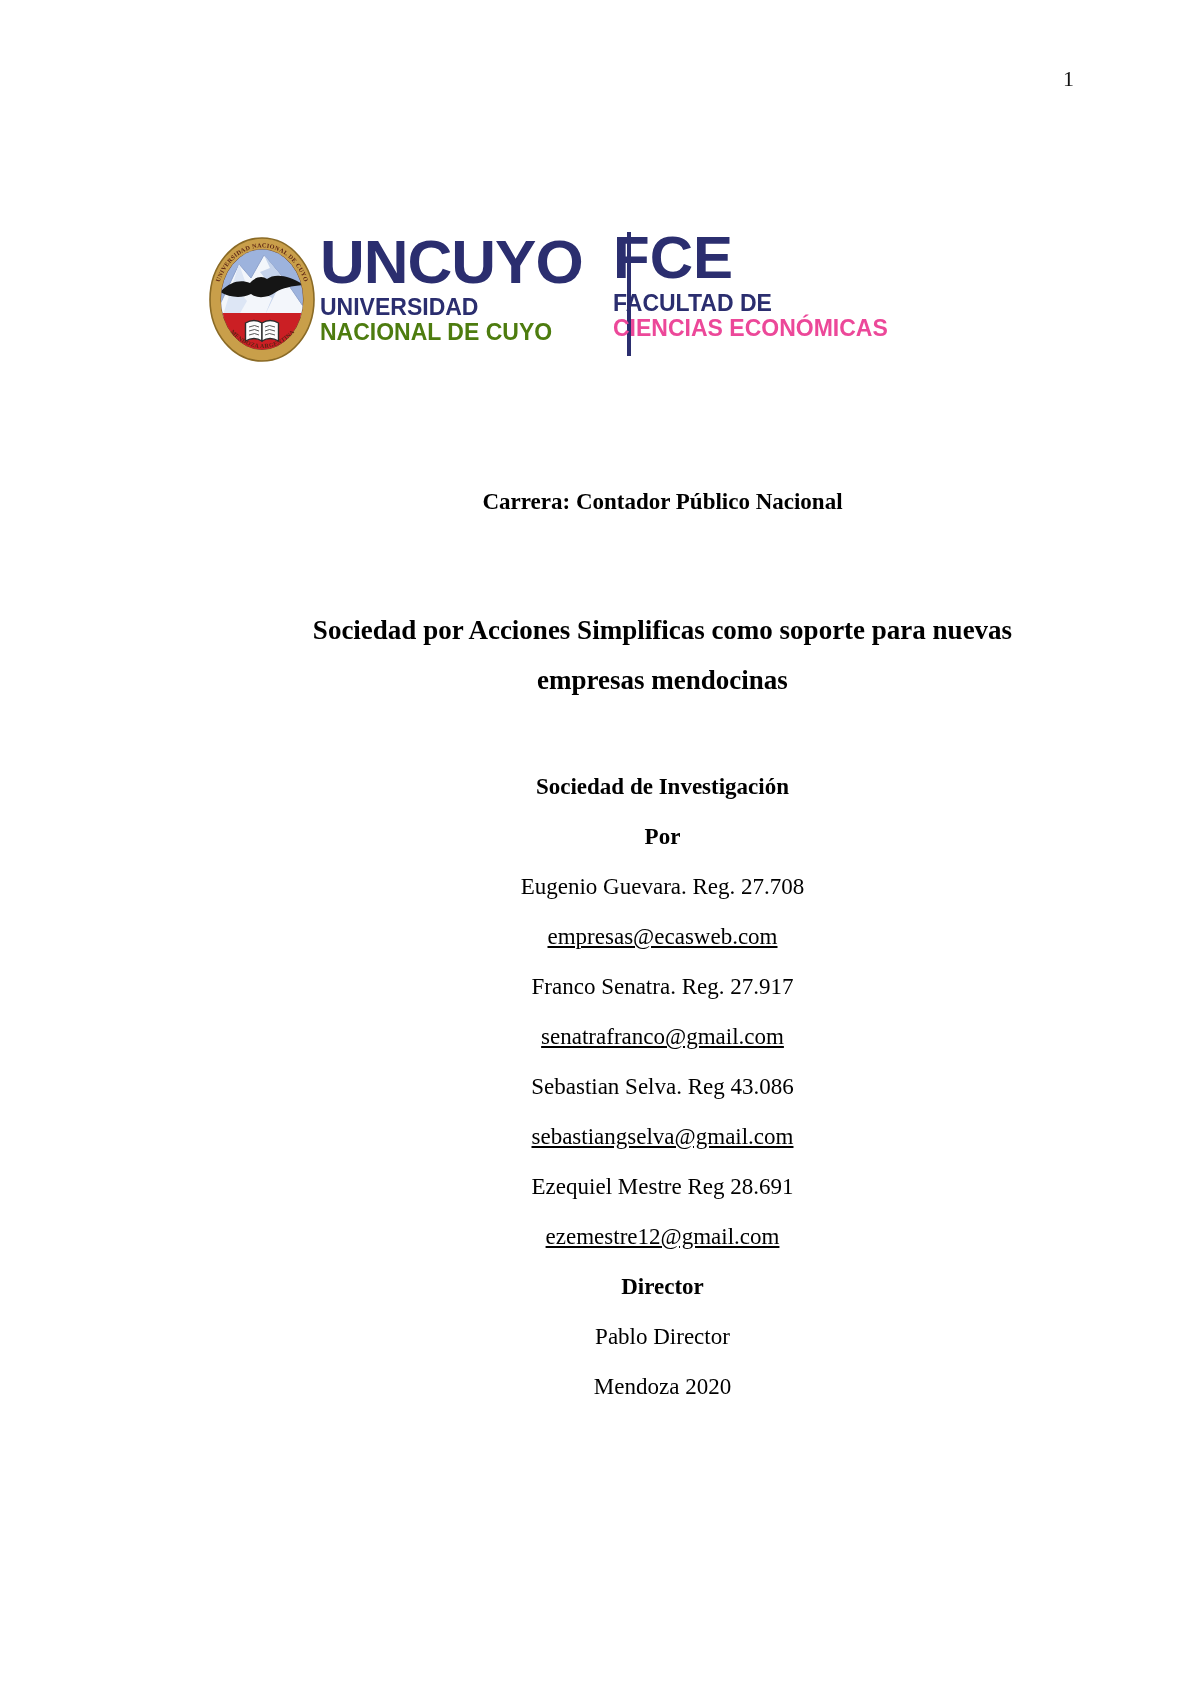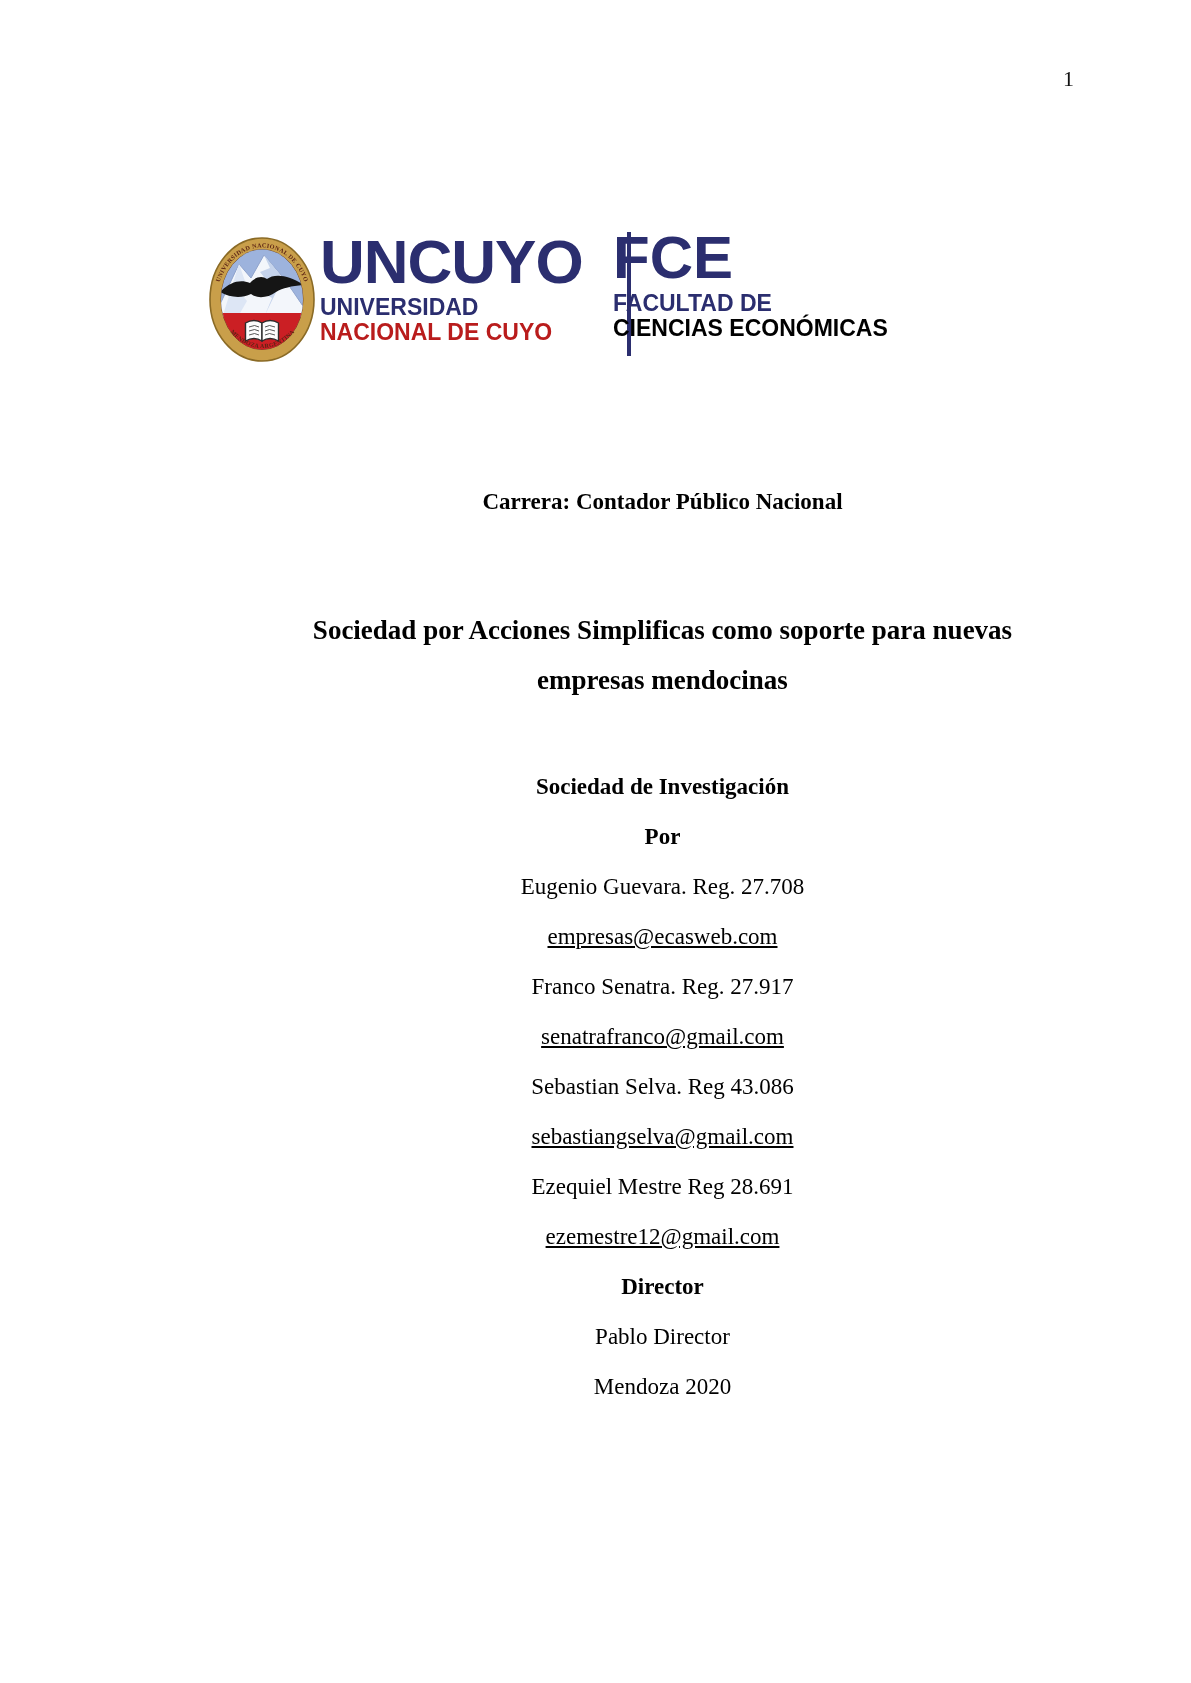--- a/index.html
+++ b/index.html
@@ -106,29 +106,29 @@
         <textPath href="#sealTopArc" startOffset="50%" text-anchor="middle">UNIVERSIDAD NACIONAL DE CUYO</textPath>
       </text>
       <text font-family="Liberation Serif, serif" font-size="6" font-weight="bold" fill="#5d2414" letter-spacing="0.3">
         <textPath href="#sealBottomArc" startOffset="50%" text-anchor="middle">MENDOZA ARGENTINA</textPath>
       </text>
     </svg>
 
     <div class="uni-block">
       <div class="brand-acronym" style="color: rgb(43, 46, 111);">UNCUYO</div>
       <div class="brand-line" style="color: rgb(43, 46, 111);">UNIVERSIDAD</div>
-      <div class="brand-line" style="color: #b91c1c;">NACIONAL DE CUYO</div>
+      <div class="brand-line" style="color: #4d7c0f;">NACIONAL DE CUYO</div>
     </div>
 
     <div class="logo-divider" style="background: rgb(43, 46, 111);"></div>
 
     <div class="fce-block">
       <div class="brand-acronym" style="color: rgb(43, 46, 111);">FCE</div>
       <div class="brand-line" style="color: rgb(43, 46, 111);">FACULTAD DE</div>
-      <div class="brand-line" style="color: #000000;">CIENCIAS ECONÓMICAS</div>
+      <div class="brand-line" style="color: #ec4899;">CIENCIAS ECONÓMICAS</div>
     </div>
   </div>
 
   <div class="content">
 
     <div class="line bold carrera">Carrera: Contador Público Nacional</div>
 
     <div class="doc-title">
       <div>Sociedad por Acciones Simplificas como soporte para nuevas</div>
       <div>empresas mendocinas</div>

